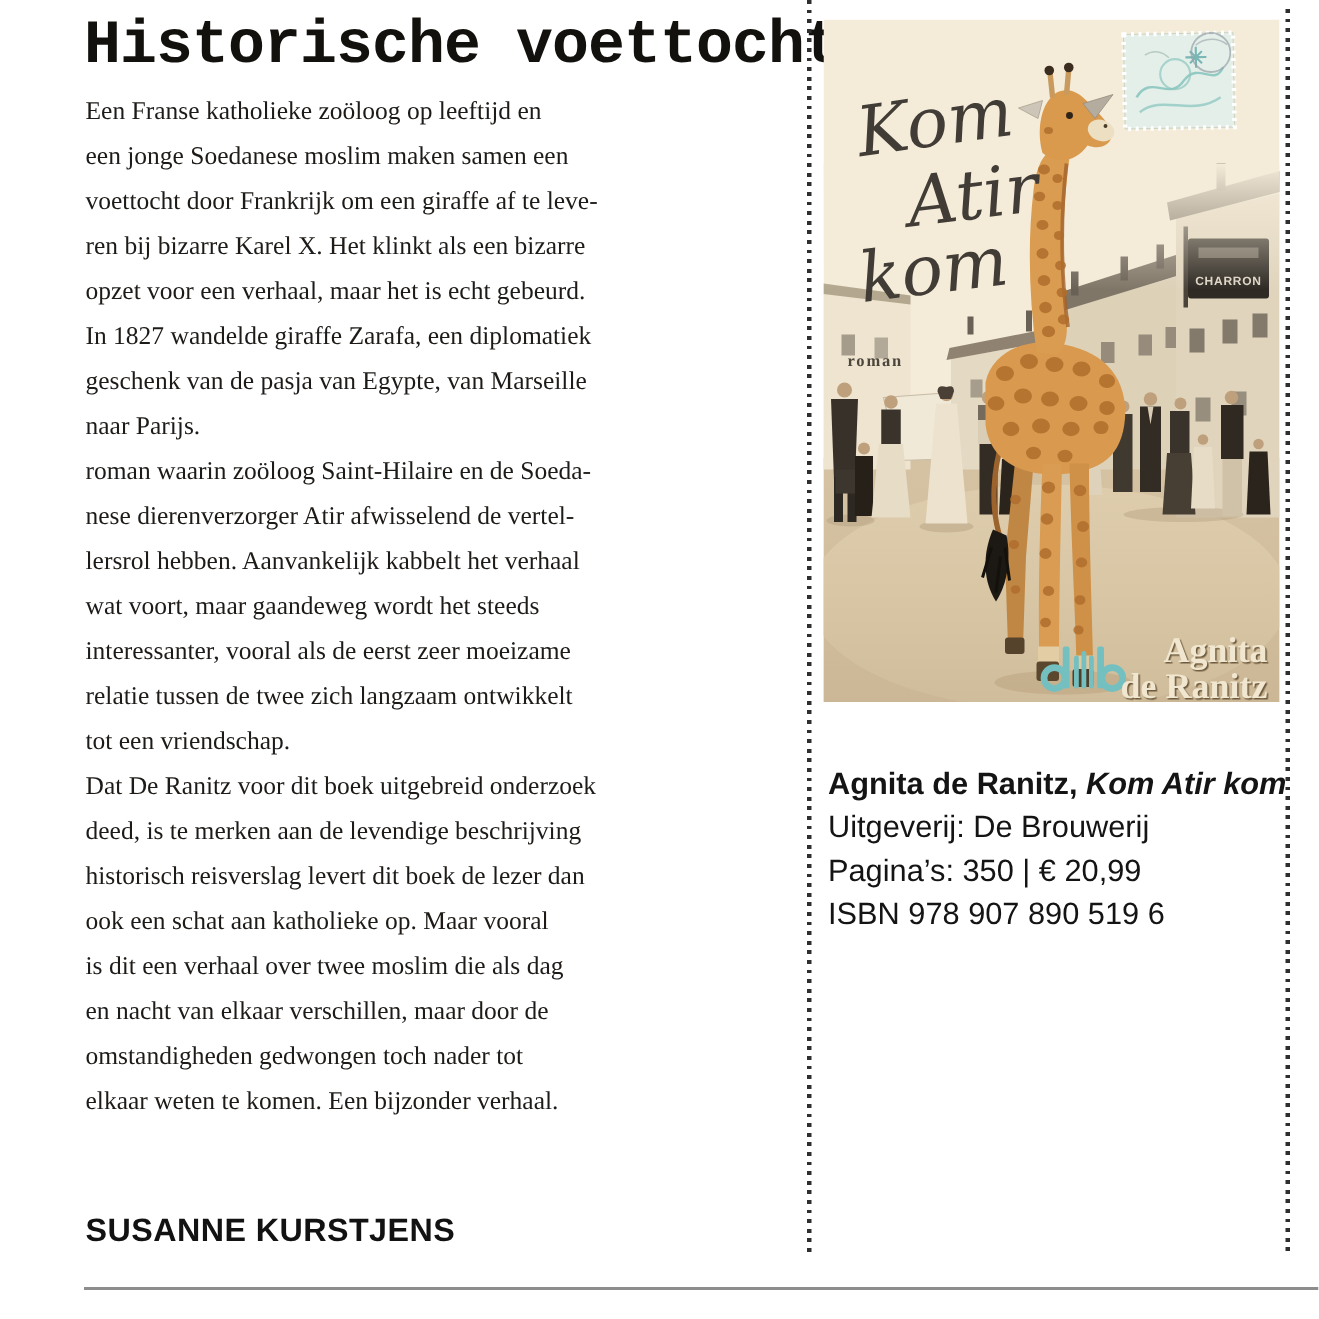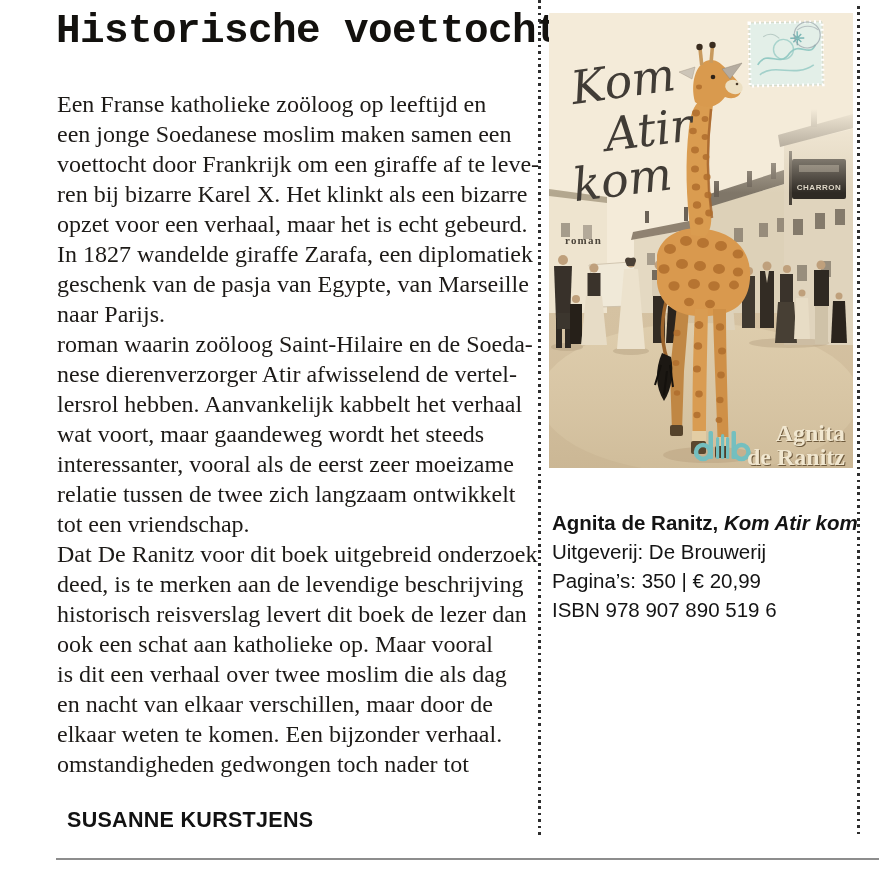--- a/index.html
+++ b/index.html
@@ -11,29 +11,28 @@
     font-family:"Liberation Serif", serif;
   }
   .article-title {
     position:absolute; left:56px; top:8px;
     font-size:41px; font-weight:700; letter-spacing:-0.6px;
     color:#13110e;
     font-family:Liberation Mono, monospace;
   }
   .article-body {
     position:absolute; left:57px; top:59px; width:500px;
-    font-size:24px; line-height:30px; color:#1d1a17;margin-top:30px;
+    font-size:17px; line-height:30px; color:#1d1a17;
   }
   .article-line { white-space:pre; }
   .article-byline {
     position:absolute; left:57px; top:808px;
     font-family:"Liberation Sans", sans-serif;
     font-weight:700; font-size:21.5px; letter-spacing:0.3px;
     color:#121212;
-    margin-left:10px;
   }
   .divider {
     position:absolute; width:3px;
     background:repeating-linear-gradient(to bottom, #2e2e2e 0 2.6px, transparent 2.6px 6.4px);
   }
   #divider-inner { left:538px; top:0; height:838px; }
   #divider-outer { left:857px; top:6px; height:830px; }
   .book-cover {
     position:absolute; left:549px; top:13px; width:304px; height:455px;
   }
@@ -69,22 +68,22 @@
     <div class="article-line">wat voort, maar gaandeweg wordt het steeds</div>
     <div class="article-line">interessanter, vooral als de eerst zeer moeizame</div>
     <div class="article-line">relatie tussen de twee zich langzaam ontwikkelt</div>
     <div class="article-line">tot een vriendschap.</div>
     <div class="article-line">Dat De Ranitz voor dit boek uitgebreid onderzoek</div>
     <div class="article-line">deed, is te merken aan de levendige beschrijving</div>
     <div class="article-line">historisch reisverslag levert dit boek de lezer dan</div>
     <div class="article-line">ook een schat aan katholieke op. Maar vooral</div>
     <div class="article-line">is dit een verhaal over twee moslim die als dag</div>
     <div class="article-line">en nacht van elkaar verschillen, maar door de</div>
+    <div class="article-line">omstandigheden gedwongen toch nader tot</div>
     <div class="article-line">elkaar weten te komen. Een bijzonder verhaal.</div>
-    <div class="article-line">omstandigheden gedwongen toch nader tot</div>
   </div>
 
 <div class="article-byline">SUSANNE KURSTJENS</div>
 
 <div class="divider" id="divider-inner"></div>
 <div class="divider" id="divider-outer"></div>
 
 <svg class="book-cover" viewBox="0 0 304 455" xmlns="http://www.w3.org/2000/svg">
   <defs>
     <linearGradient id="fade" x1="0" y1="0" x2="0" y2="1">

